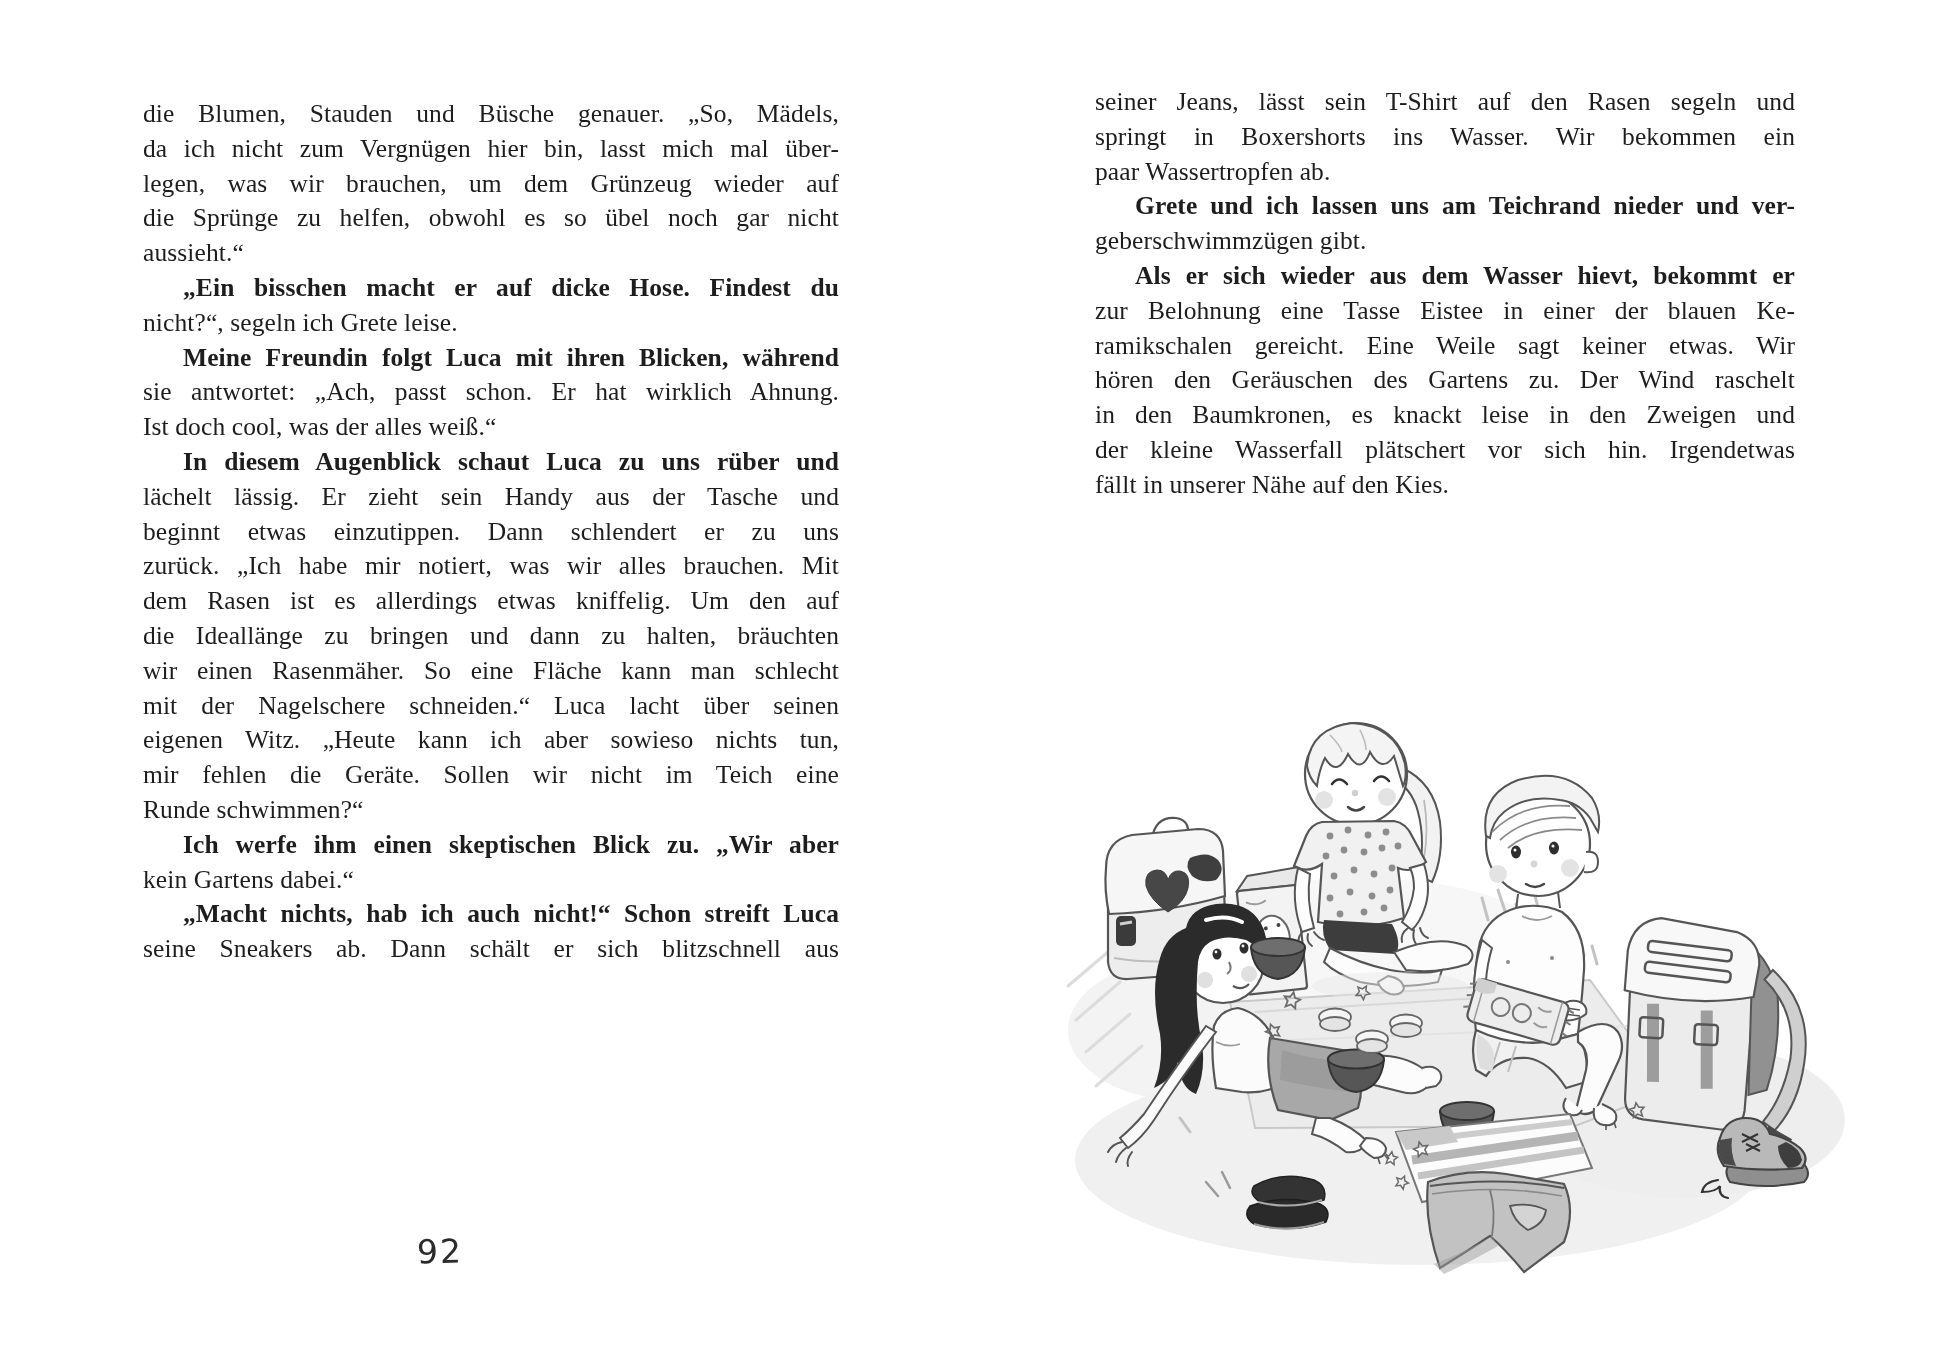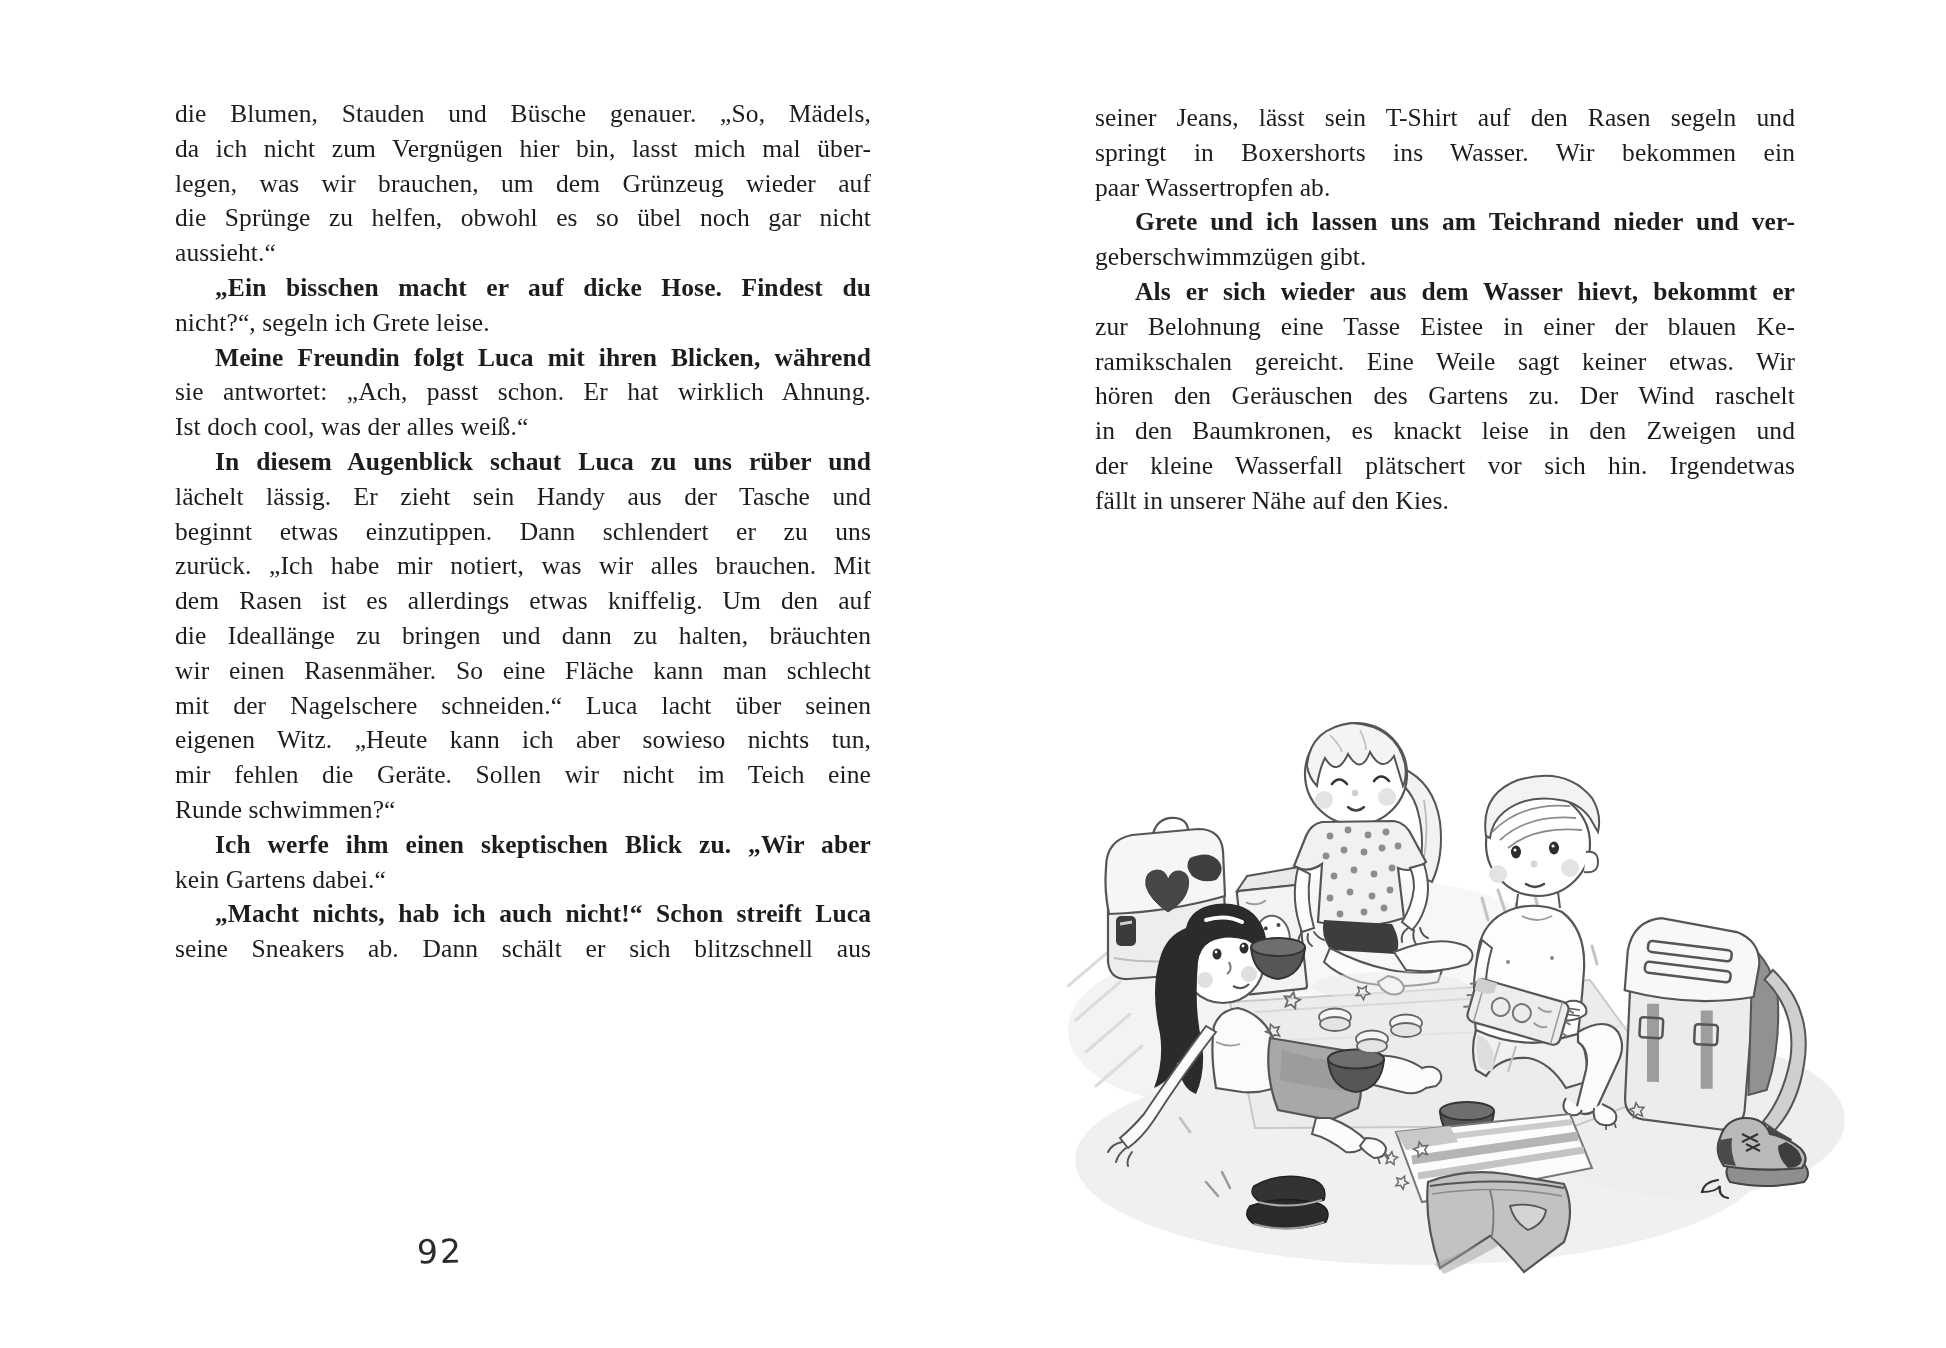--- a/index.html
+++ b/index.html
@@ -17,22 +17,22 @@
     height: 1348px;
     background: #ffffff;
   }
   .text-col {
     position: absolute;
     color: #1d1d1d;
     font-size: 25.5px;
     line-height: 34.8px;
     letter-spacing: 0.1px;
   }
-  #left-col  { left: 143px;  top: 97px; width: 696px; margin-left: 32px; }
-  #right-col { left: 1095px; top: 101px; width: 700px; }
+  #left-col  { left: 143px;  top: 97px; width: 696px; }
+  #right-col { left: 1095px; top: 85px; width: 700px; }
   .line {
     text-align: justify;
     text-align-last: justify;
     height: 34.8px;
     overflow: visible;
   }
   .line.end { text-align-last: left; }
   .line.ind { text-indent: 40px; font-weight: bold; }
   .page-number {
     position: absolute;

